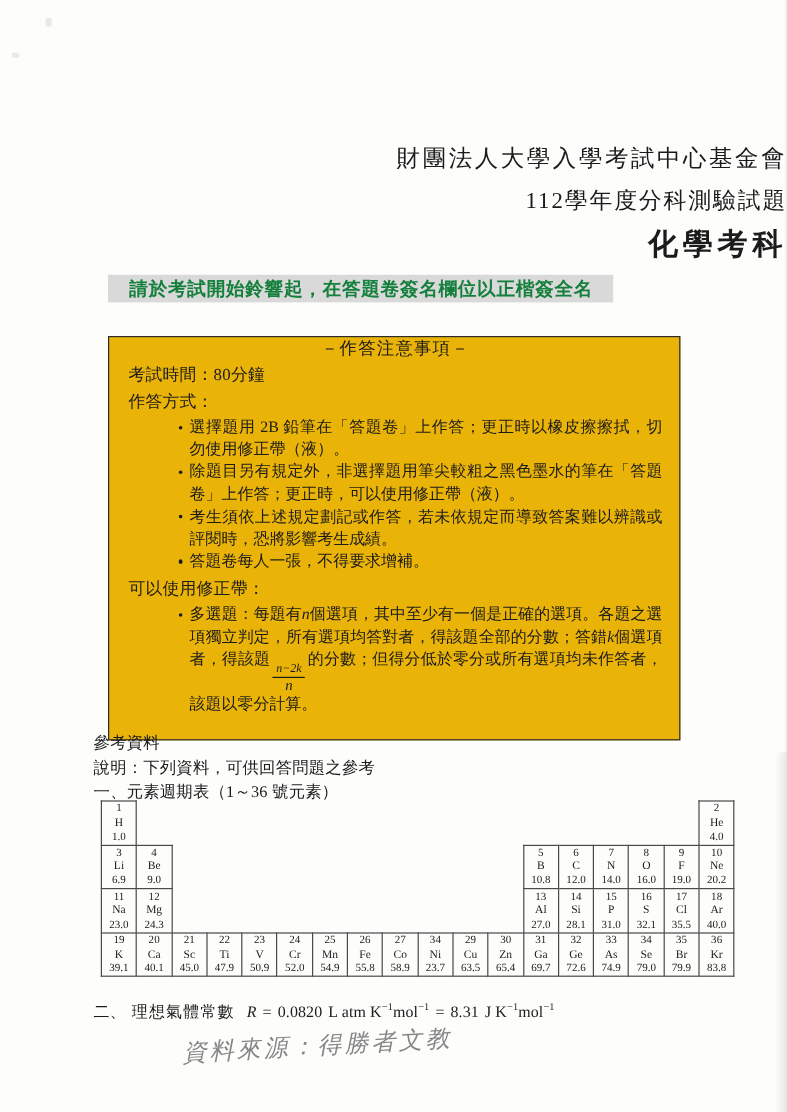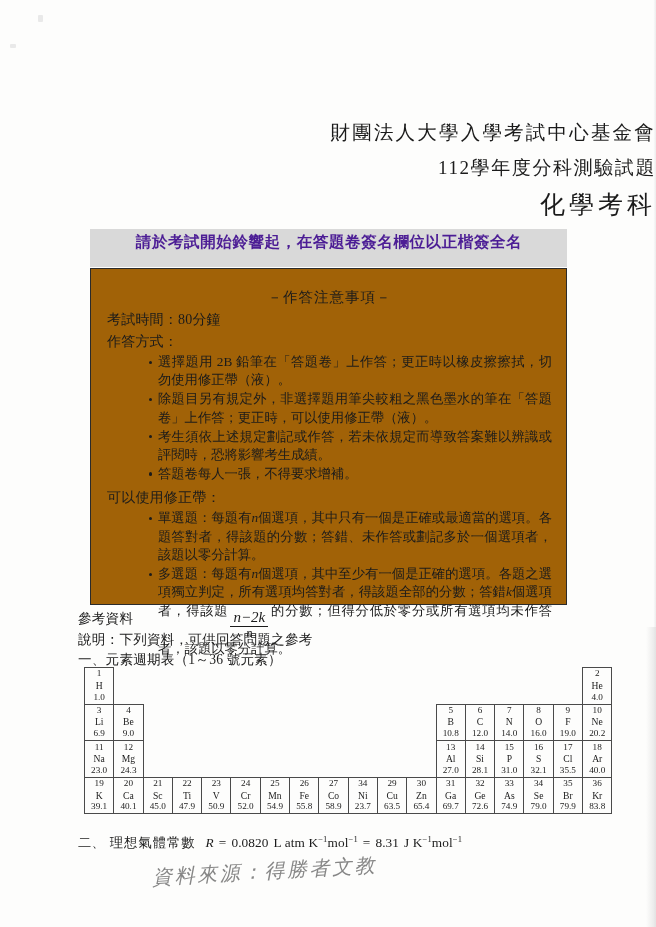--- a/index.html
+++ b/index.html
@@ -56,48 +56,48 @@
     font-size: 19px;
     letter-spacing: 1.6px;
     line-height: 32px;
     margin-top: 4px;
   }
   .subject-title {
     font-size: 25px;
     letter-spacing: 4px;
     line-height: 36px;
     margin-top: 3px;
-    font-weight: 400;
+    font-weight: 700;
   }
   .notice-banner {
     position: absolute;
     left: 90px; top: 229px;
-    width: 477px;
+    width: 421px;
     background: #d9d9d9;
-    color: #4c1d95;
+    color: #15803d;
     font-weight: bold;
     font-size: 15.5px;
     letter-spacing: .6px;
     line-height: 21px;
-    padding: 2px 2px 15px 3px;
+    padding: 2px 2px 0 3px;
     text-align: center;
     box-sizing: border-box;
     font-family: "Liberation Serif", "DejaVu Serif", serif;
   }
 
   
   .inst-box {
     position: absolute;
-    left: 90px; top: 268px;
+    left: 90px; top: 280px;
     width: 477px;
     height: 337px;
     border: 1.1px solid #2b2b2b;
     box-sizing: border-box;
-    padding: 18px 14px 6px 16px;
-    background: #a16207;
+    padding: 0 14px 6px 16px;
+    background: #eab308;
   }
   .inst-heading {
     text-align: center;
     font-size: 14.5px;
     letter-spacing: 1px;
     line-height: 20px;
     margin-bottom: 3px;
   }
   .inst-line {
     font-size: 14px;
@@ -136,21 +136,21 @@
   .ital { font-style: italic; }
   .frac {
     display: inline-flex;
     flex-direction: column;
     align-items: center;
     vertical-align: -0.55em;
     margin: 0 2px;
     font-style: italic;
     line-height: 1.05;
   }
-  .frac .num { border-bottom: 1px solid #1b1b1b; padding: 0 3px 0px 3px; font-size: 15px; }
+  .frac .num { border-bottom: 1px solid #1b1b1b; padding: 0 3px 0px 3px; font-size: 10px; }
   .frac .den { padding: 0px 3px 0 3px; font-size: 12.4px; }
 
   
   .ref-wrap {
     position: absolute;
     left: 78px; top: 609px;
     width: 520px;
   }
   .ref-line {
     font-size: 13.6px;
@@ -248,21 +248,20 @@
     <ul class="inst-list">
       <li>選擇題用 2B 鉛筆在「答題卷」上作答；更正時以橡皮擦擦拭，切勿使用修正帶（液）。</li>
       <li>除題目另有規定外，非選擇題用筆尖較粗之黑色墨水的筆在「答題卷」上作答；更正時，可以使用修正帶（液）。</li>
       <li>考生須依上述規定劃記或作答，若未依規定而導致答案難以辨識或評閱時，恐將影響考生成績。</li>
       <li>答題卷每人一張，不得要求增補。</li>
     </ul>
 
     <div class="sub-head">可以使用修正帶：</div>
 
     <ul class="inst-list">
-      <li><span>單選題：每題有</span><span class="ital">n</span><span>個選項，其中只有一個是正確或最適當的選項。各題答對者，得該題的分數；答錯、未作答或劃記多於一個選項者，該題以零分計算。</span></li>
       <li><span>多選題：每題有</span><span class="ital">n</span><span>個選項，其中至少有一個是正確的選項。各題之選項獨立判定，所有選項均答對者，得該題全部的分數；答錯</span><span class="ital">k</span><span>個選項者，</span><span>得該題</span><span class="frac">
             <span class="num">n−2k</span>
             <span class="den">n</span>
           </span><span>的分數；但得分低於零分或所有選項均未作答者，該題以</span><span>零分計算。</span></li>
     </ul>
 
   </div>
 
   <div class="ref-wrap">
     <div class="ref-line">參考資料</div>

